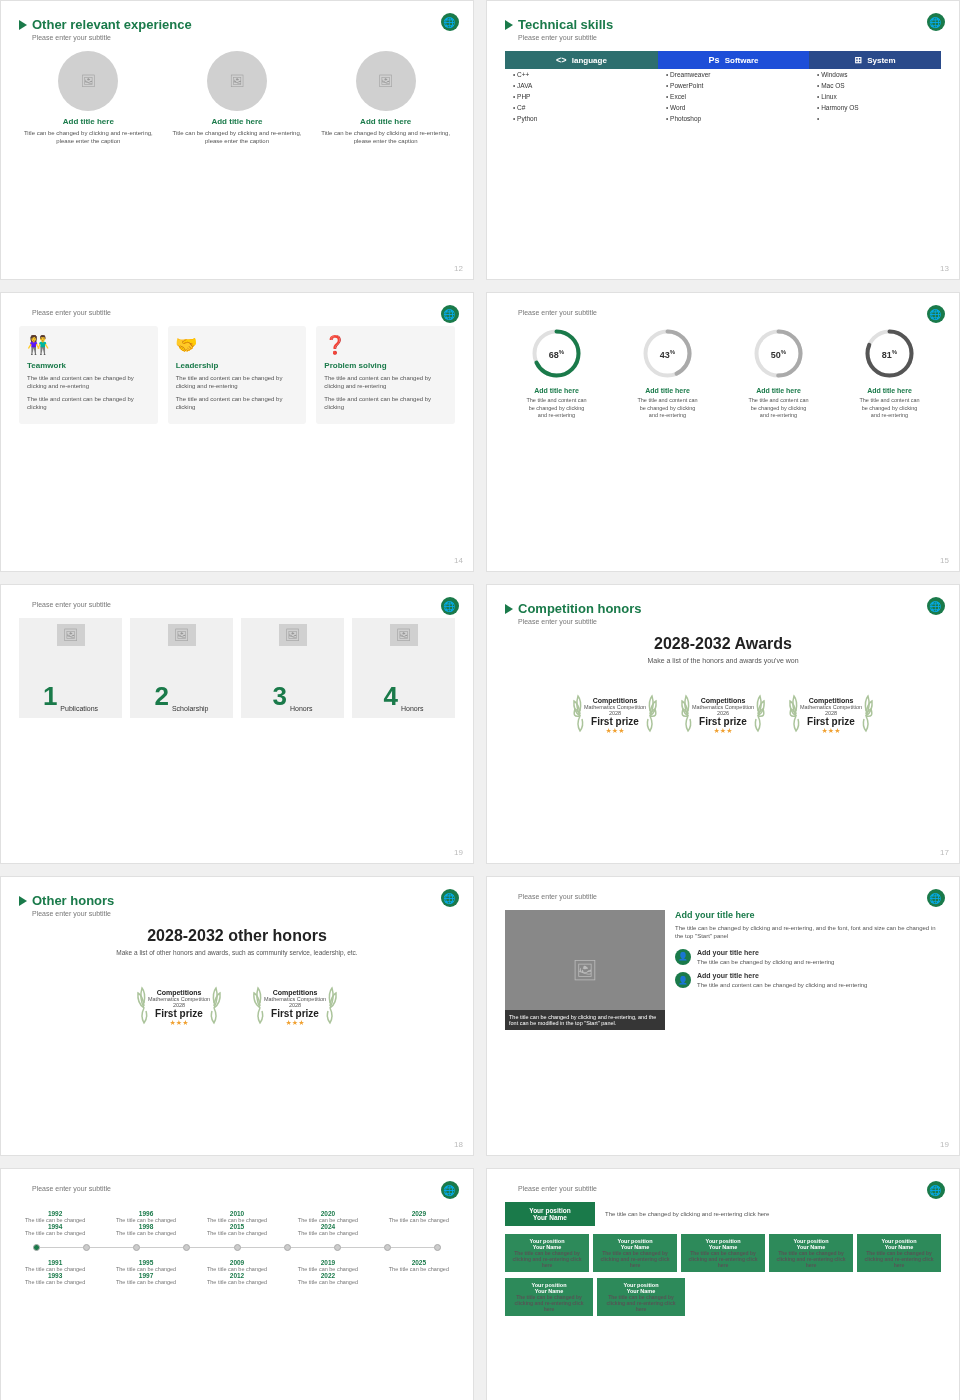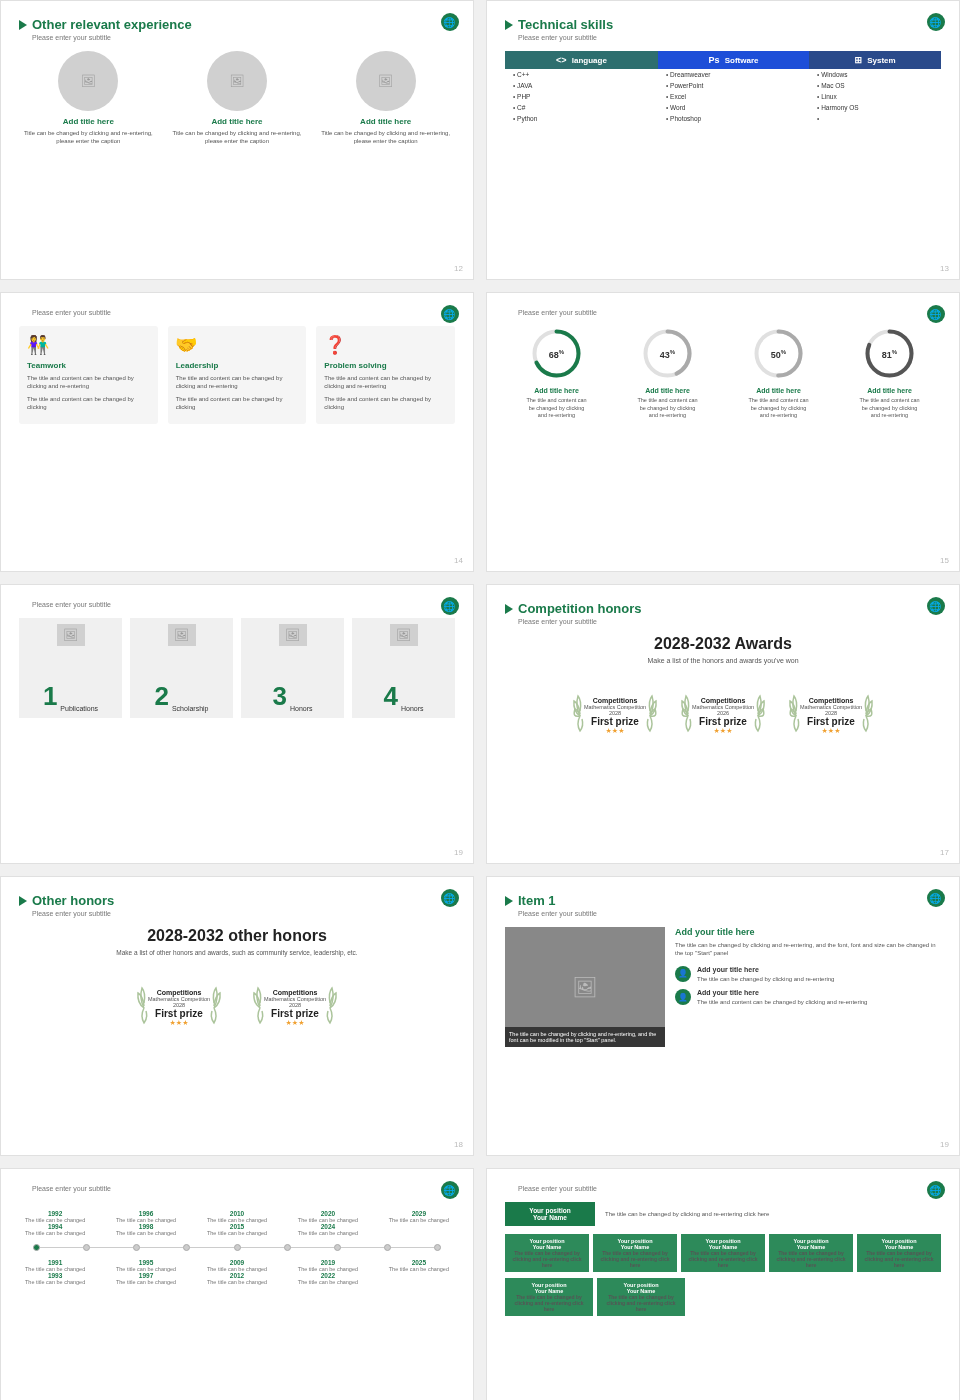--- a/index.html
+++ b/index.html
@@ -792,24 +792,20 @@
             <div class="badge-prize">First prize</div>
             <div class="badge-stars">★★★</div>
           </div>
         </div>
       </div>
     </div>
     <div class="slide-num">18</div>
   </div>
 
   <div class="slide">
-    <div class="slide-title">
-      <span class="triangle"></span>
-      <span>Item 1</span>
-    </div>
     <div class="slide-subtitle">Please enter your subtitle</div>
     <div class="slide-icon">
       <div class="globe-icon">🌐</div>
     </div>
     <div class="item1-content">
       <div class="item1-left">
         <div class="item1-img">
           <span style="color:#bbb;font-size:20px">🖼</span>
           <div class="item1-caption">The title can be changed by clicking and re-entering, and the font can be modified in the top "Start" panel.</div>
         </div>

